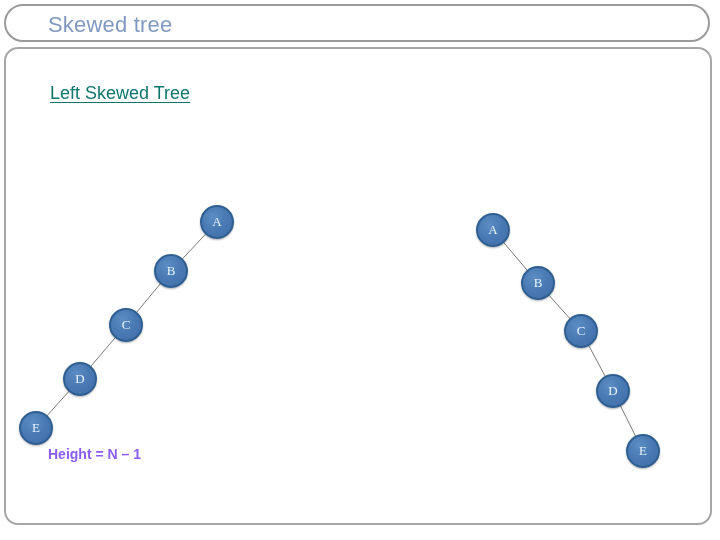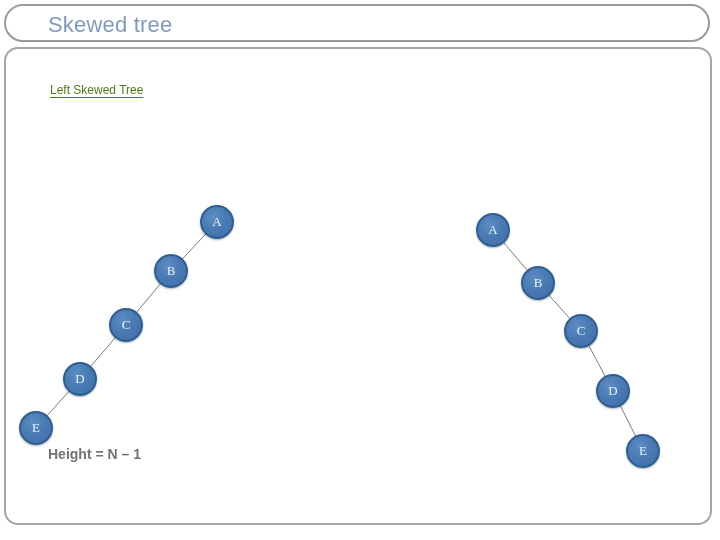--- a/index.html
+++ b/index.html
@@ -49,22 +49,22 @@
     border: 2px solid #a6a6a6;
     border-radius: 14px;
     background: #ffffff;
     box-sizing: border-box;
     overflow: hidden;
   }
 
   
   .section-heading {
     position: absolute;
-    font-size: 12px;
-    color: #4d7c0f;
+    font-size: 18px;
+    color: #0f766e;
     text-decoration: underline;
     text-underline-offset: 3px;
     white-space: nowrap;
   }
   #left-heading  { left: 44px;  top: 34px; }
   #right-heading { left: 472px; top: 34px; }
 
   
   .tree-canvas {
     position: absolute;
@@ -93,21 +93,21 @@
     box-shadow: 0 1px 2px rgba(0,0,0,0.30);
   }
 
   
   #height-note {
     position: absolute;
     left: 42px;
     top: 397px;
     font-size: 14px;
     font-weight: bold;
-    color: #737373;
+    color: #8b5cf6;
     white-space: nowrap;
   }
 </style>
 </head>
 <body>
 
 <div id="title-bar">
   <div id="title-text">Skewed tree</div>
 </div>
 

